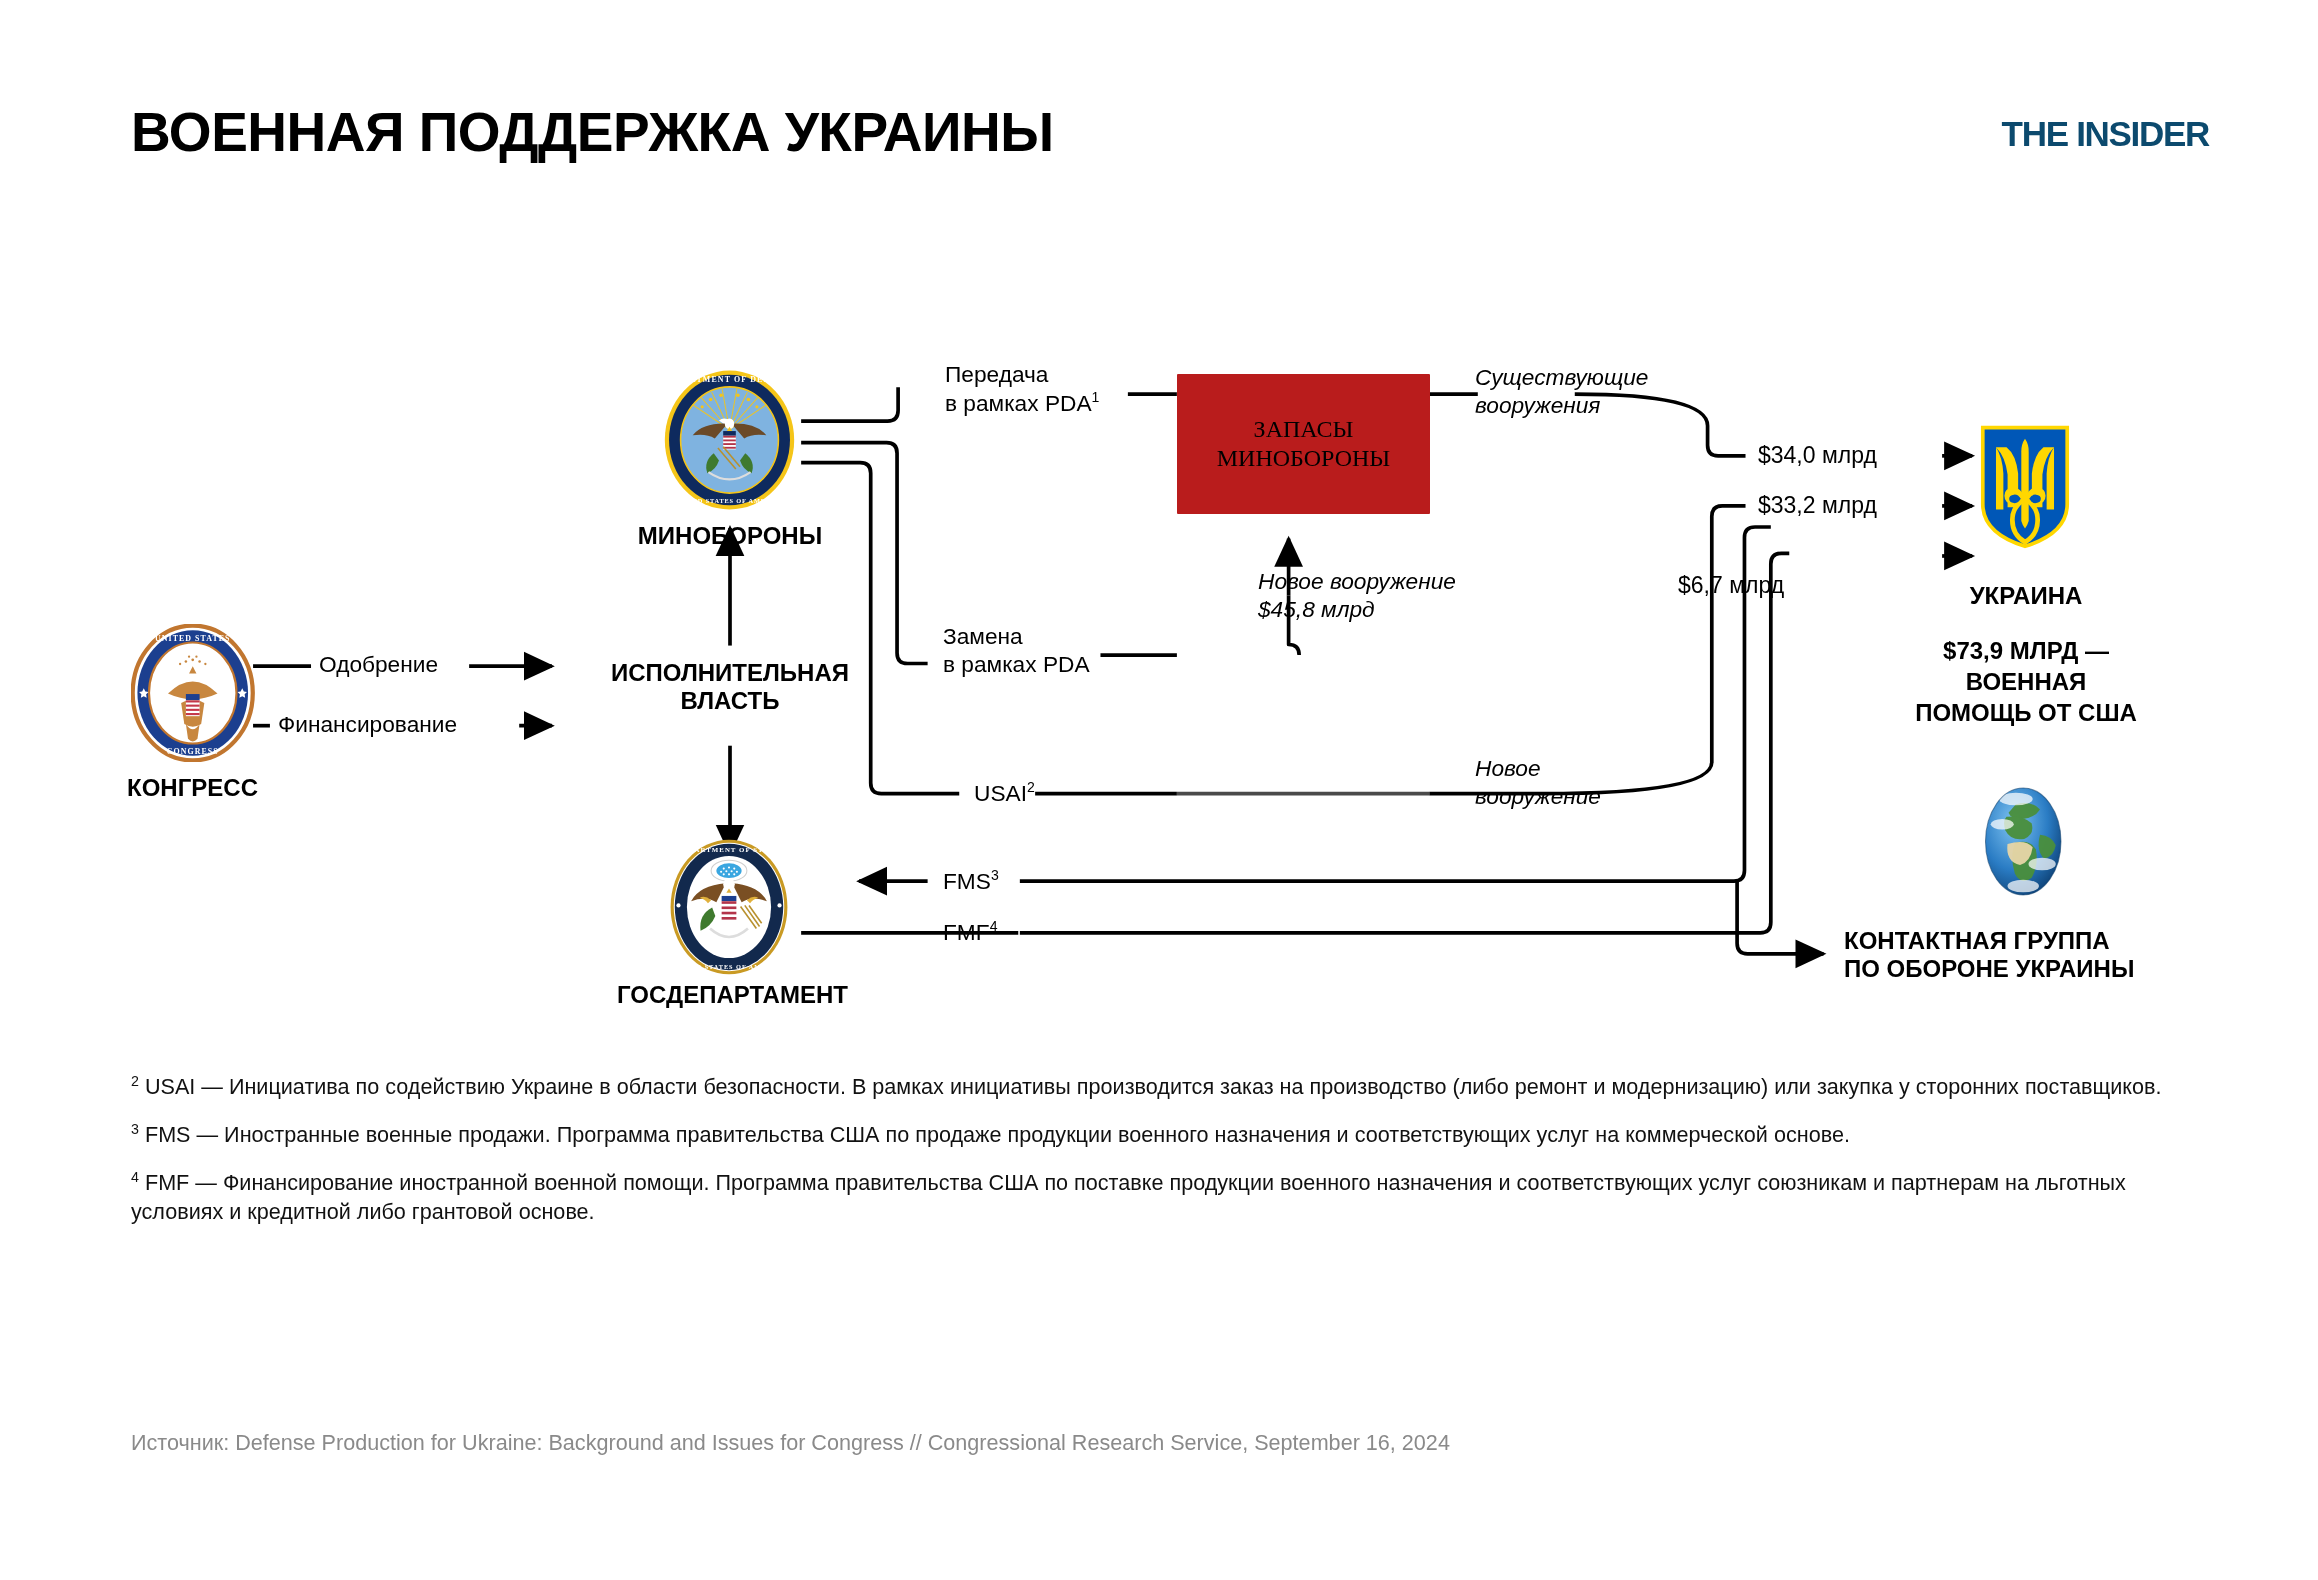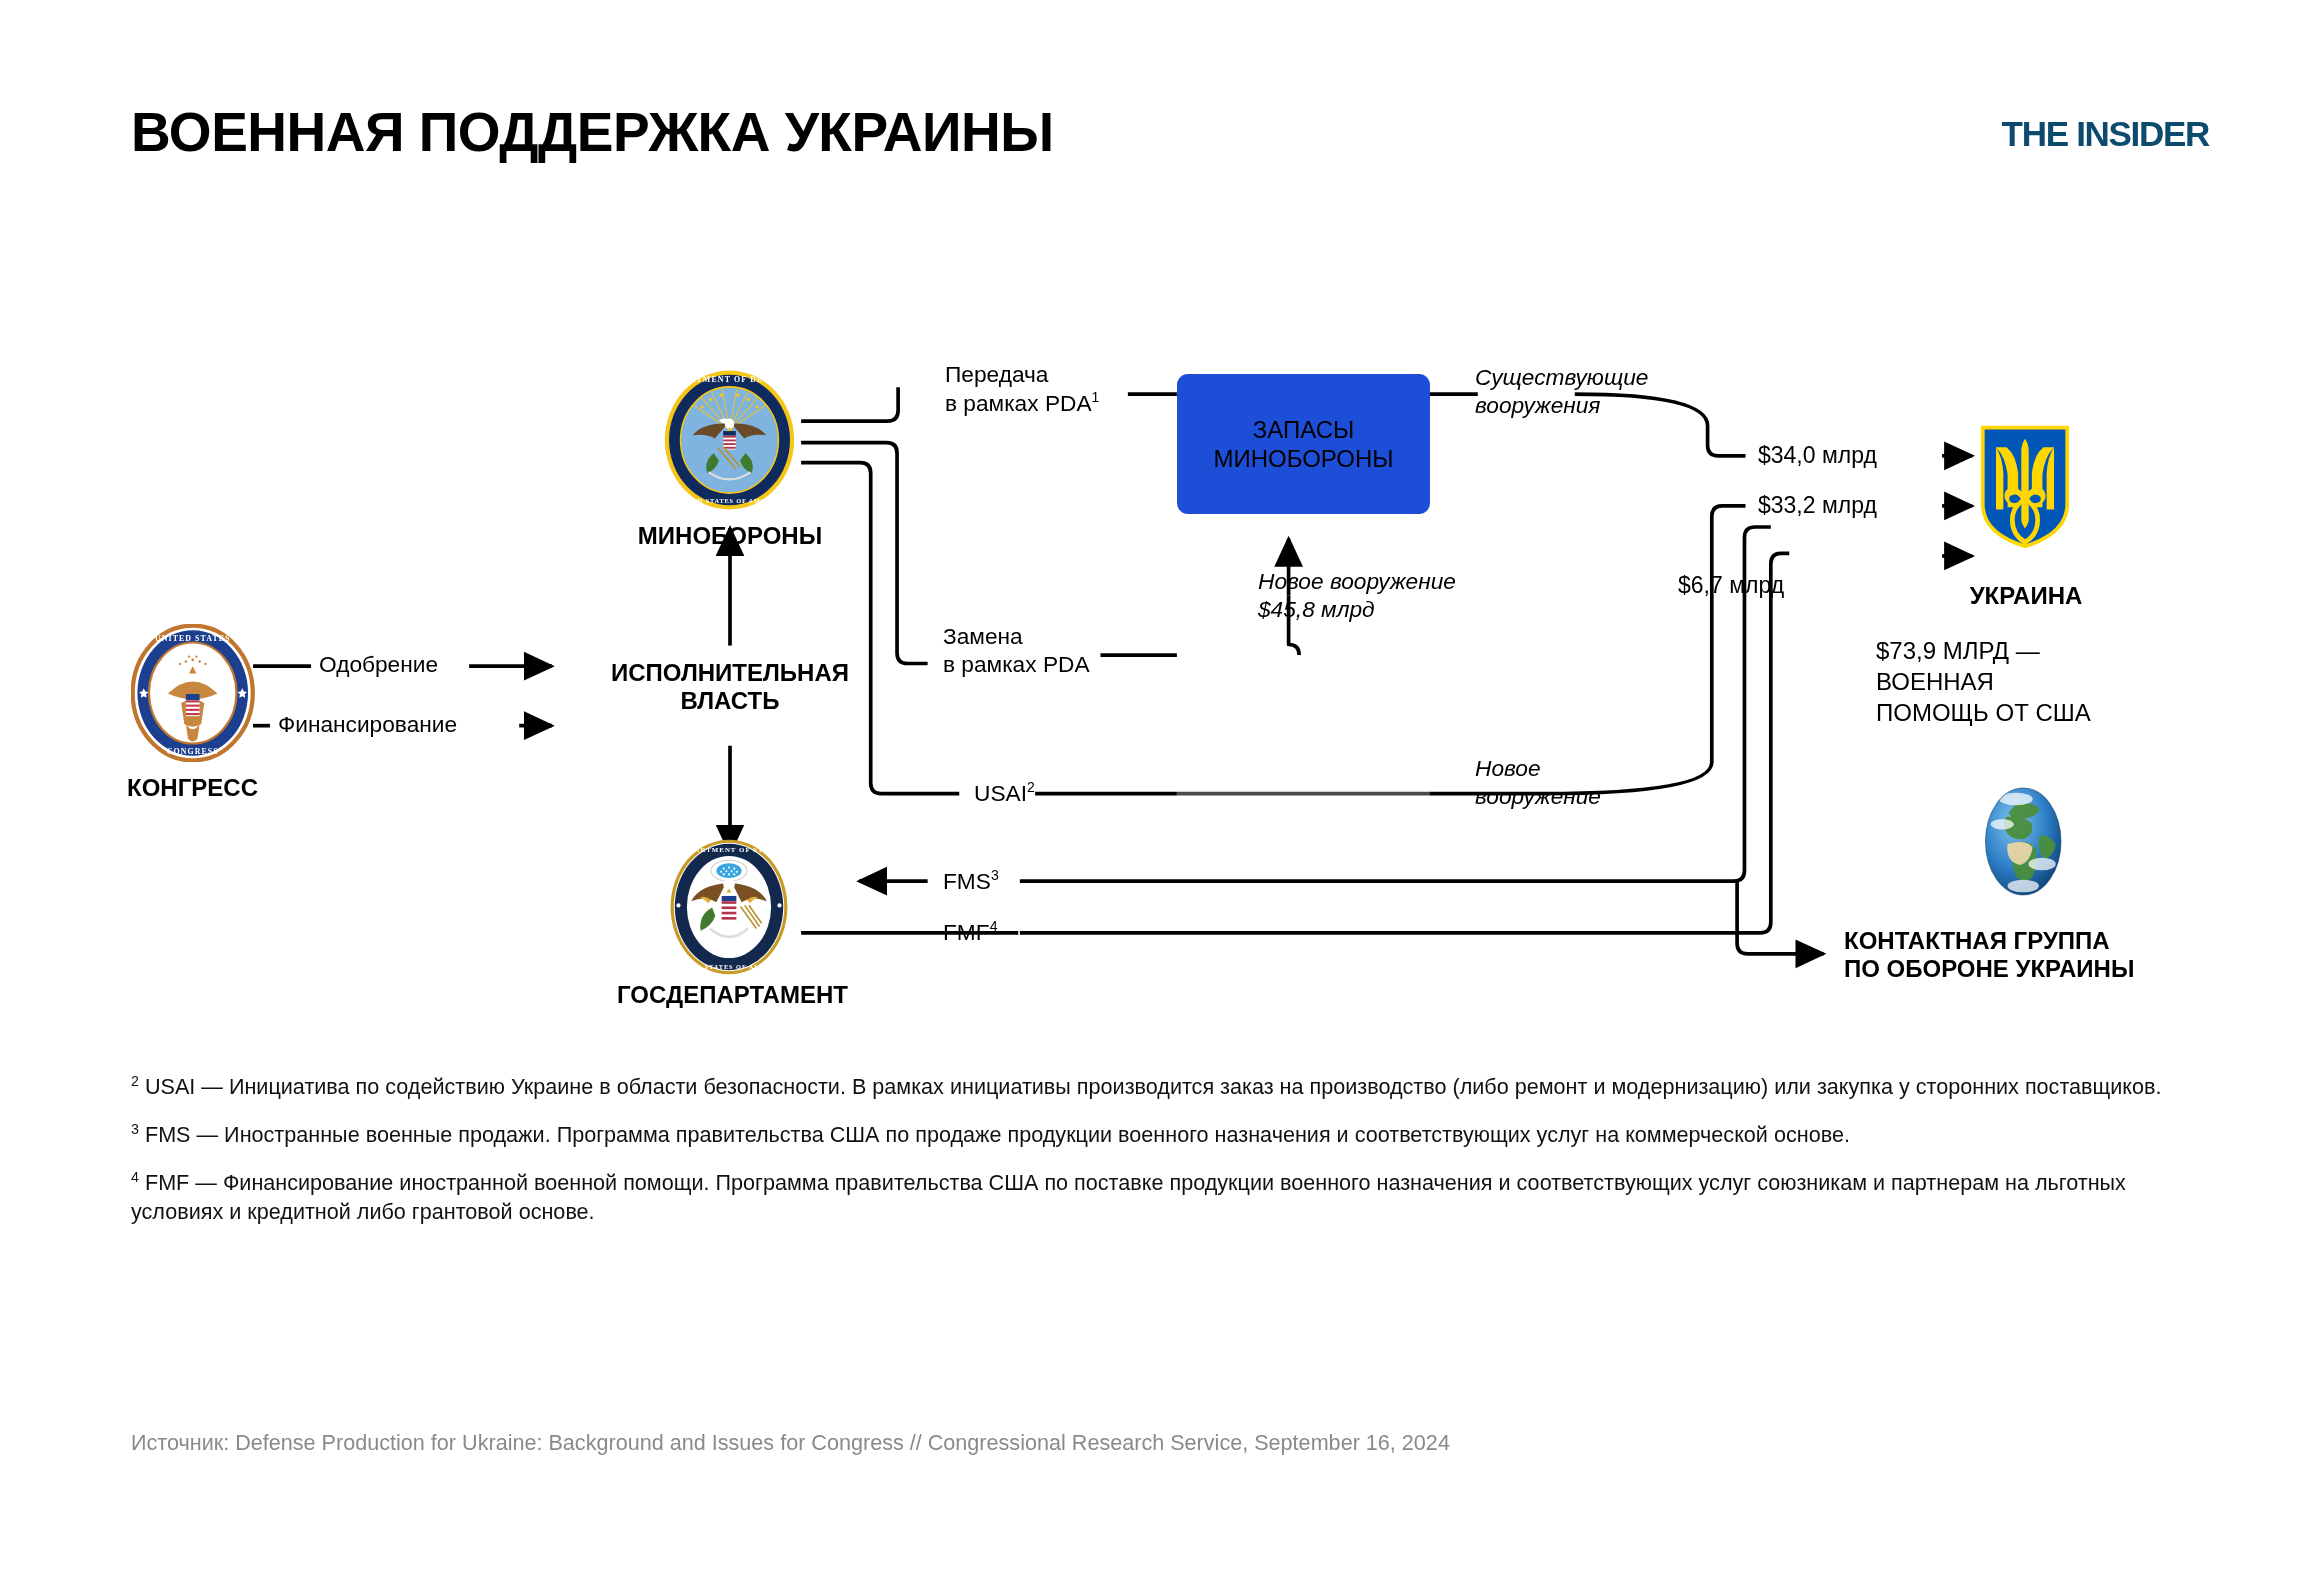--- a/index.html
+++ b/index.html
@@ -34,36 +34,37 @@
   }
   .nodecap.multi{white-space:normal;}
 
   .edgelab{
     position:absolute;font-size:22.7px;line-height:1.22;color:#000000;
   }
   .edgelab.ital{font-style:italic;}
   .edgelab sup{font-size:0.62em;vertical-align:super;}
 
   .greybox{
-    position:absolute;background:#1d4ed8;border-radius:11px;
+    position:absolute;background:#b91c1c;border-radius:1px;
     display:flex;align-items:center;justify-content:center;
     text-align:center;font-size:24px;font-weight:400;line-height:1.22;
     color:#000;
+    font-family:Liberation Serif, serif;
   }
 
   .seal{position:absolute;}
   .flagwrap{position:absolute;}
   .globe{position:absolute;}
 
   .amount{
     position:absolute;font-size:23px;color:#000;white-space:nowrap;
   }
 
   .bigsum{
-    position:absolute;text-align:left;font-size:24px;font-weight:normal;
+    position:absolute;text-align:center;font-size:24px;font-weight:bold;
     line-height:1.3;color:#000;
   }
 
   
   .notes{
     position:absolute;left:131px;top:1072px;width:2055px;
   }
   .note{
     font-size:21.6px;line-height:1.33;color:#111;margin-bottom:18px;
   }

